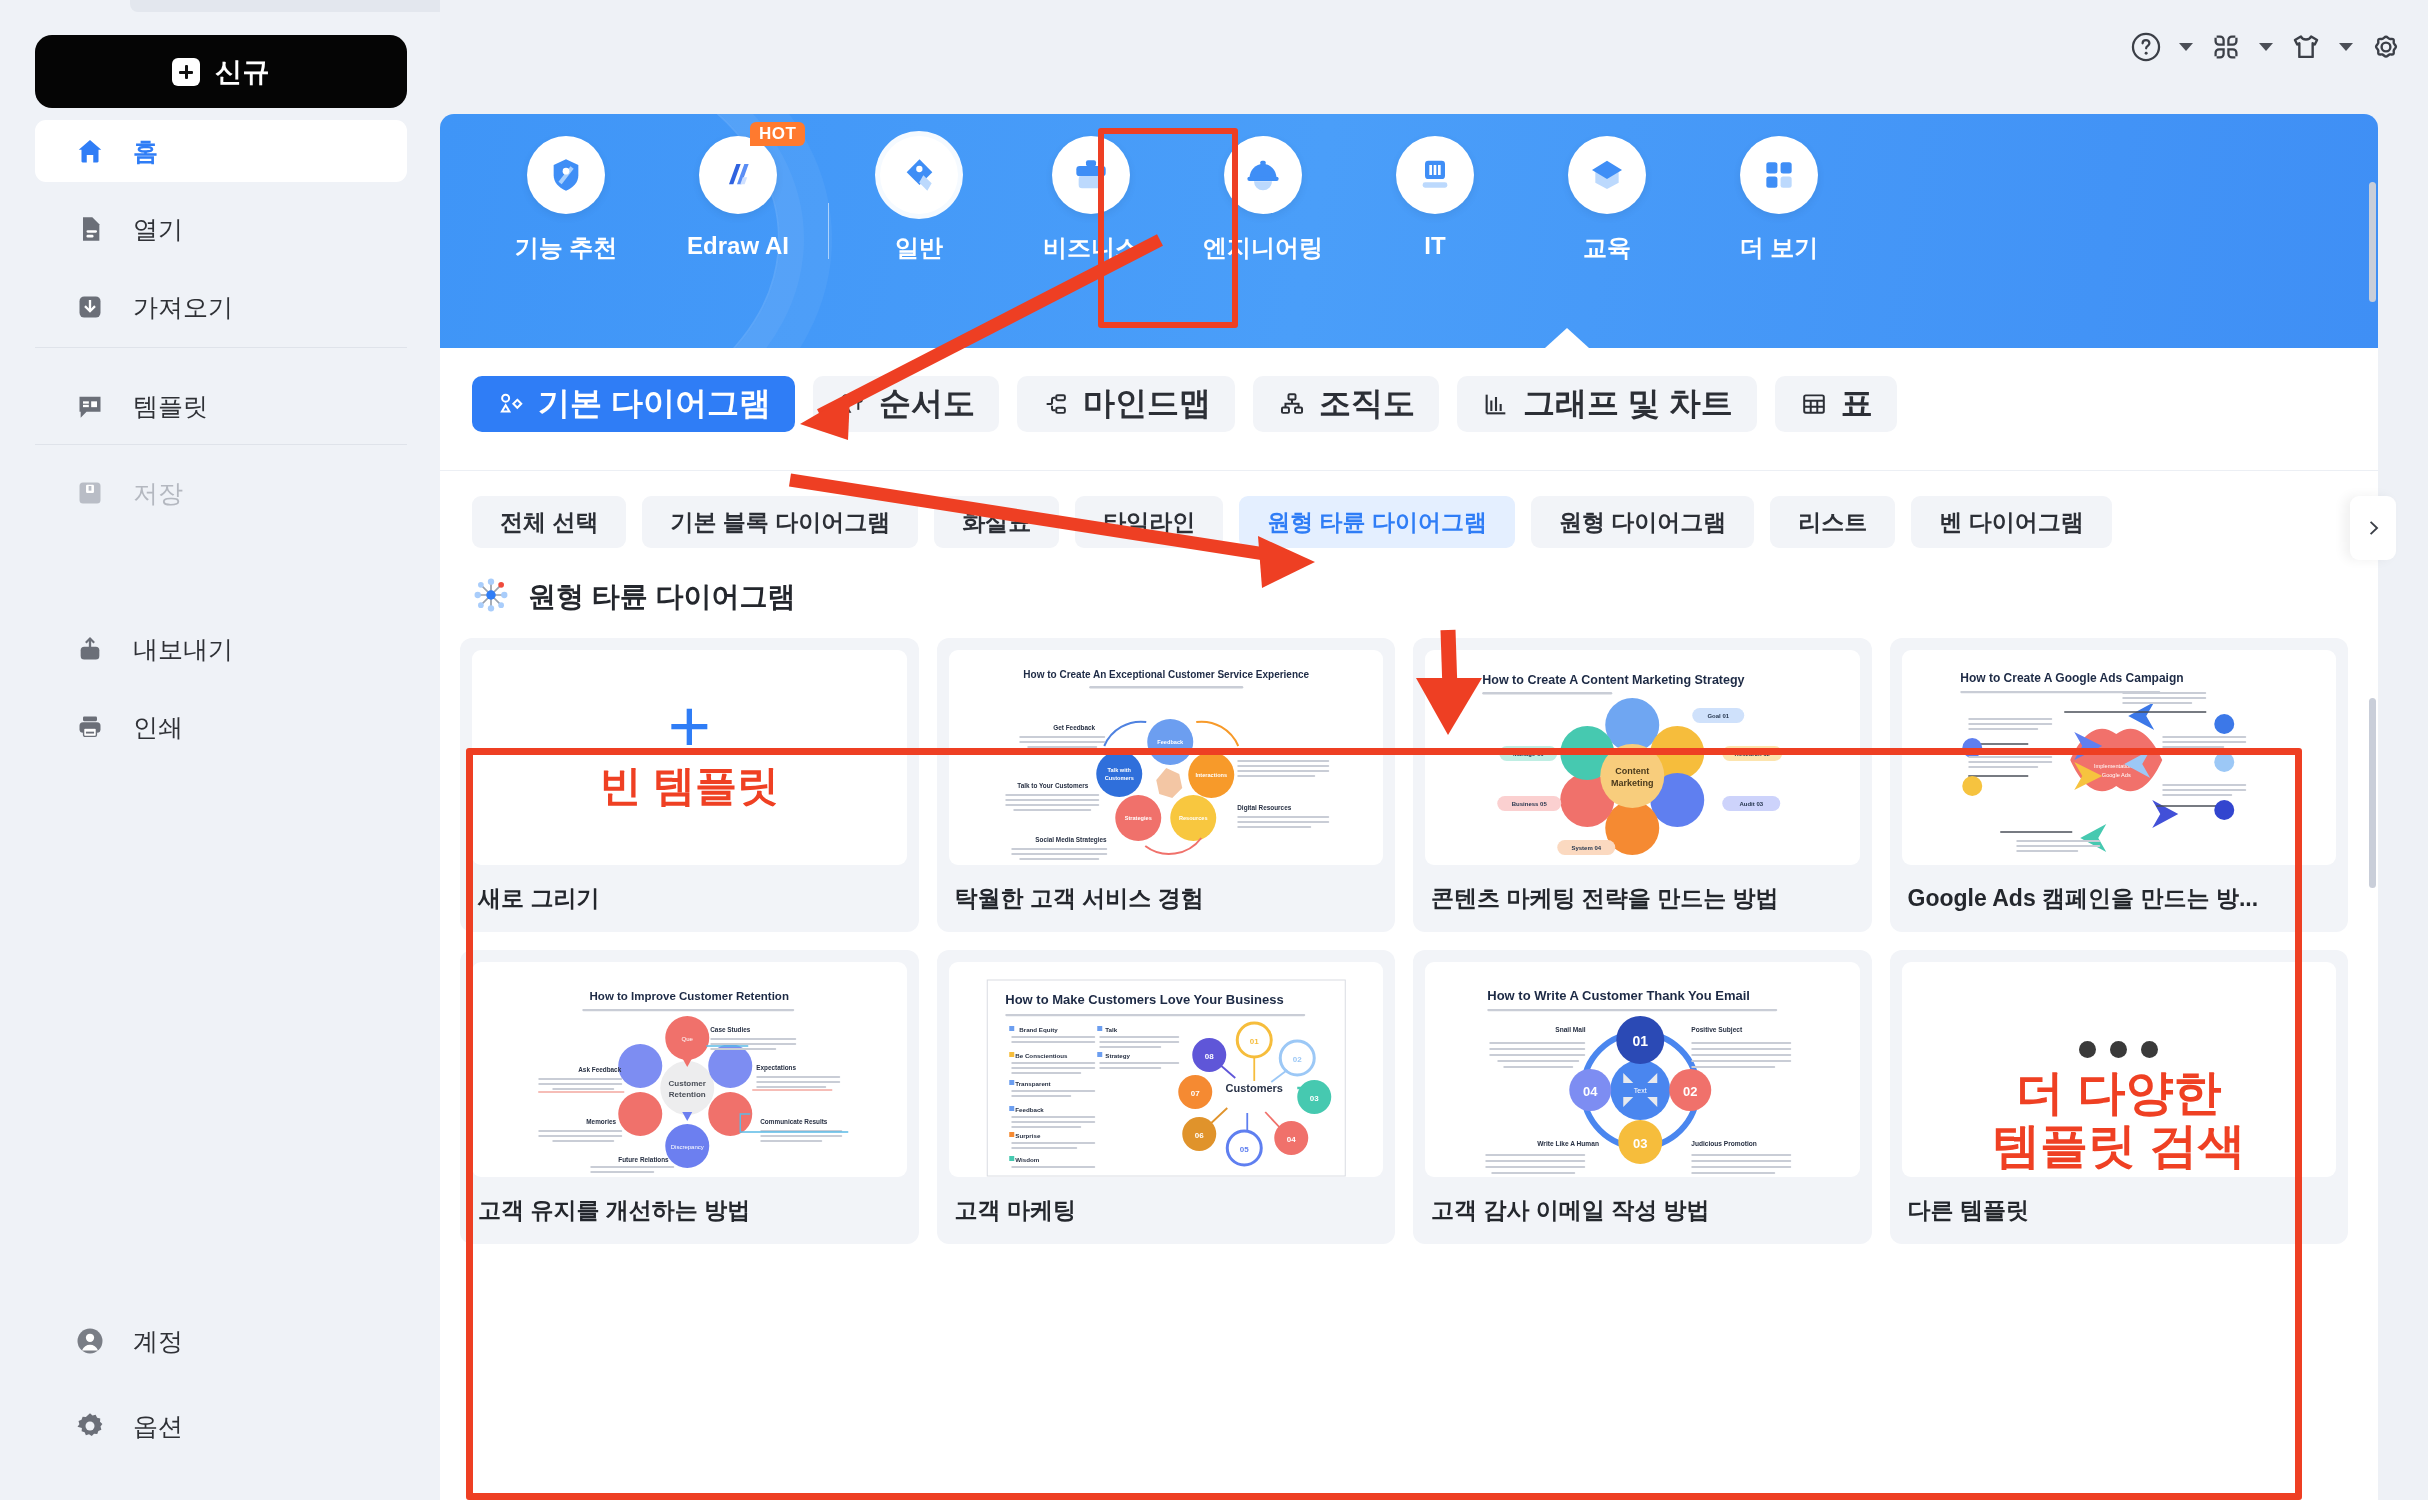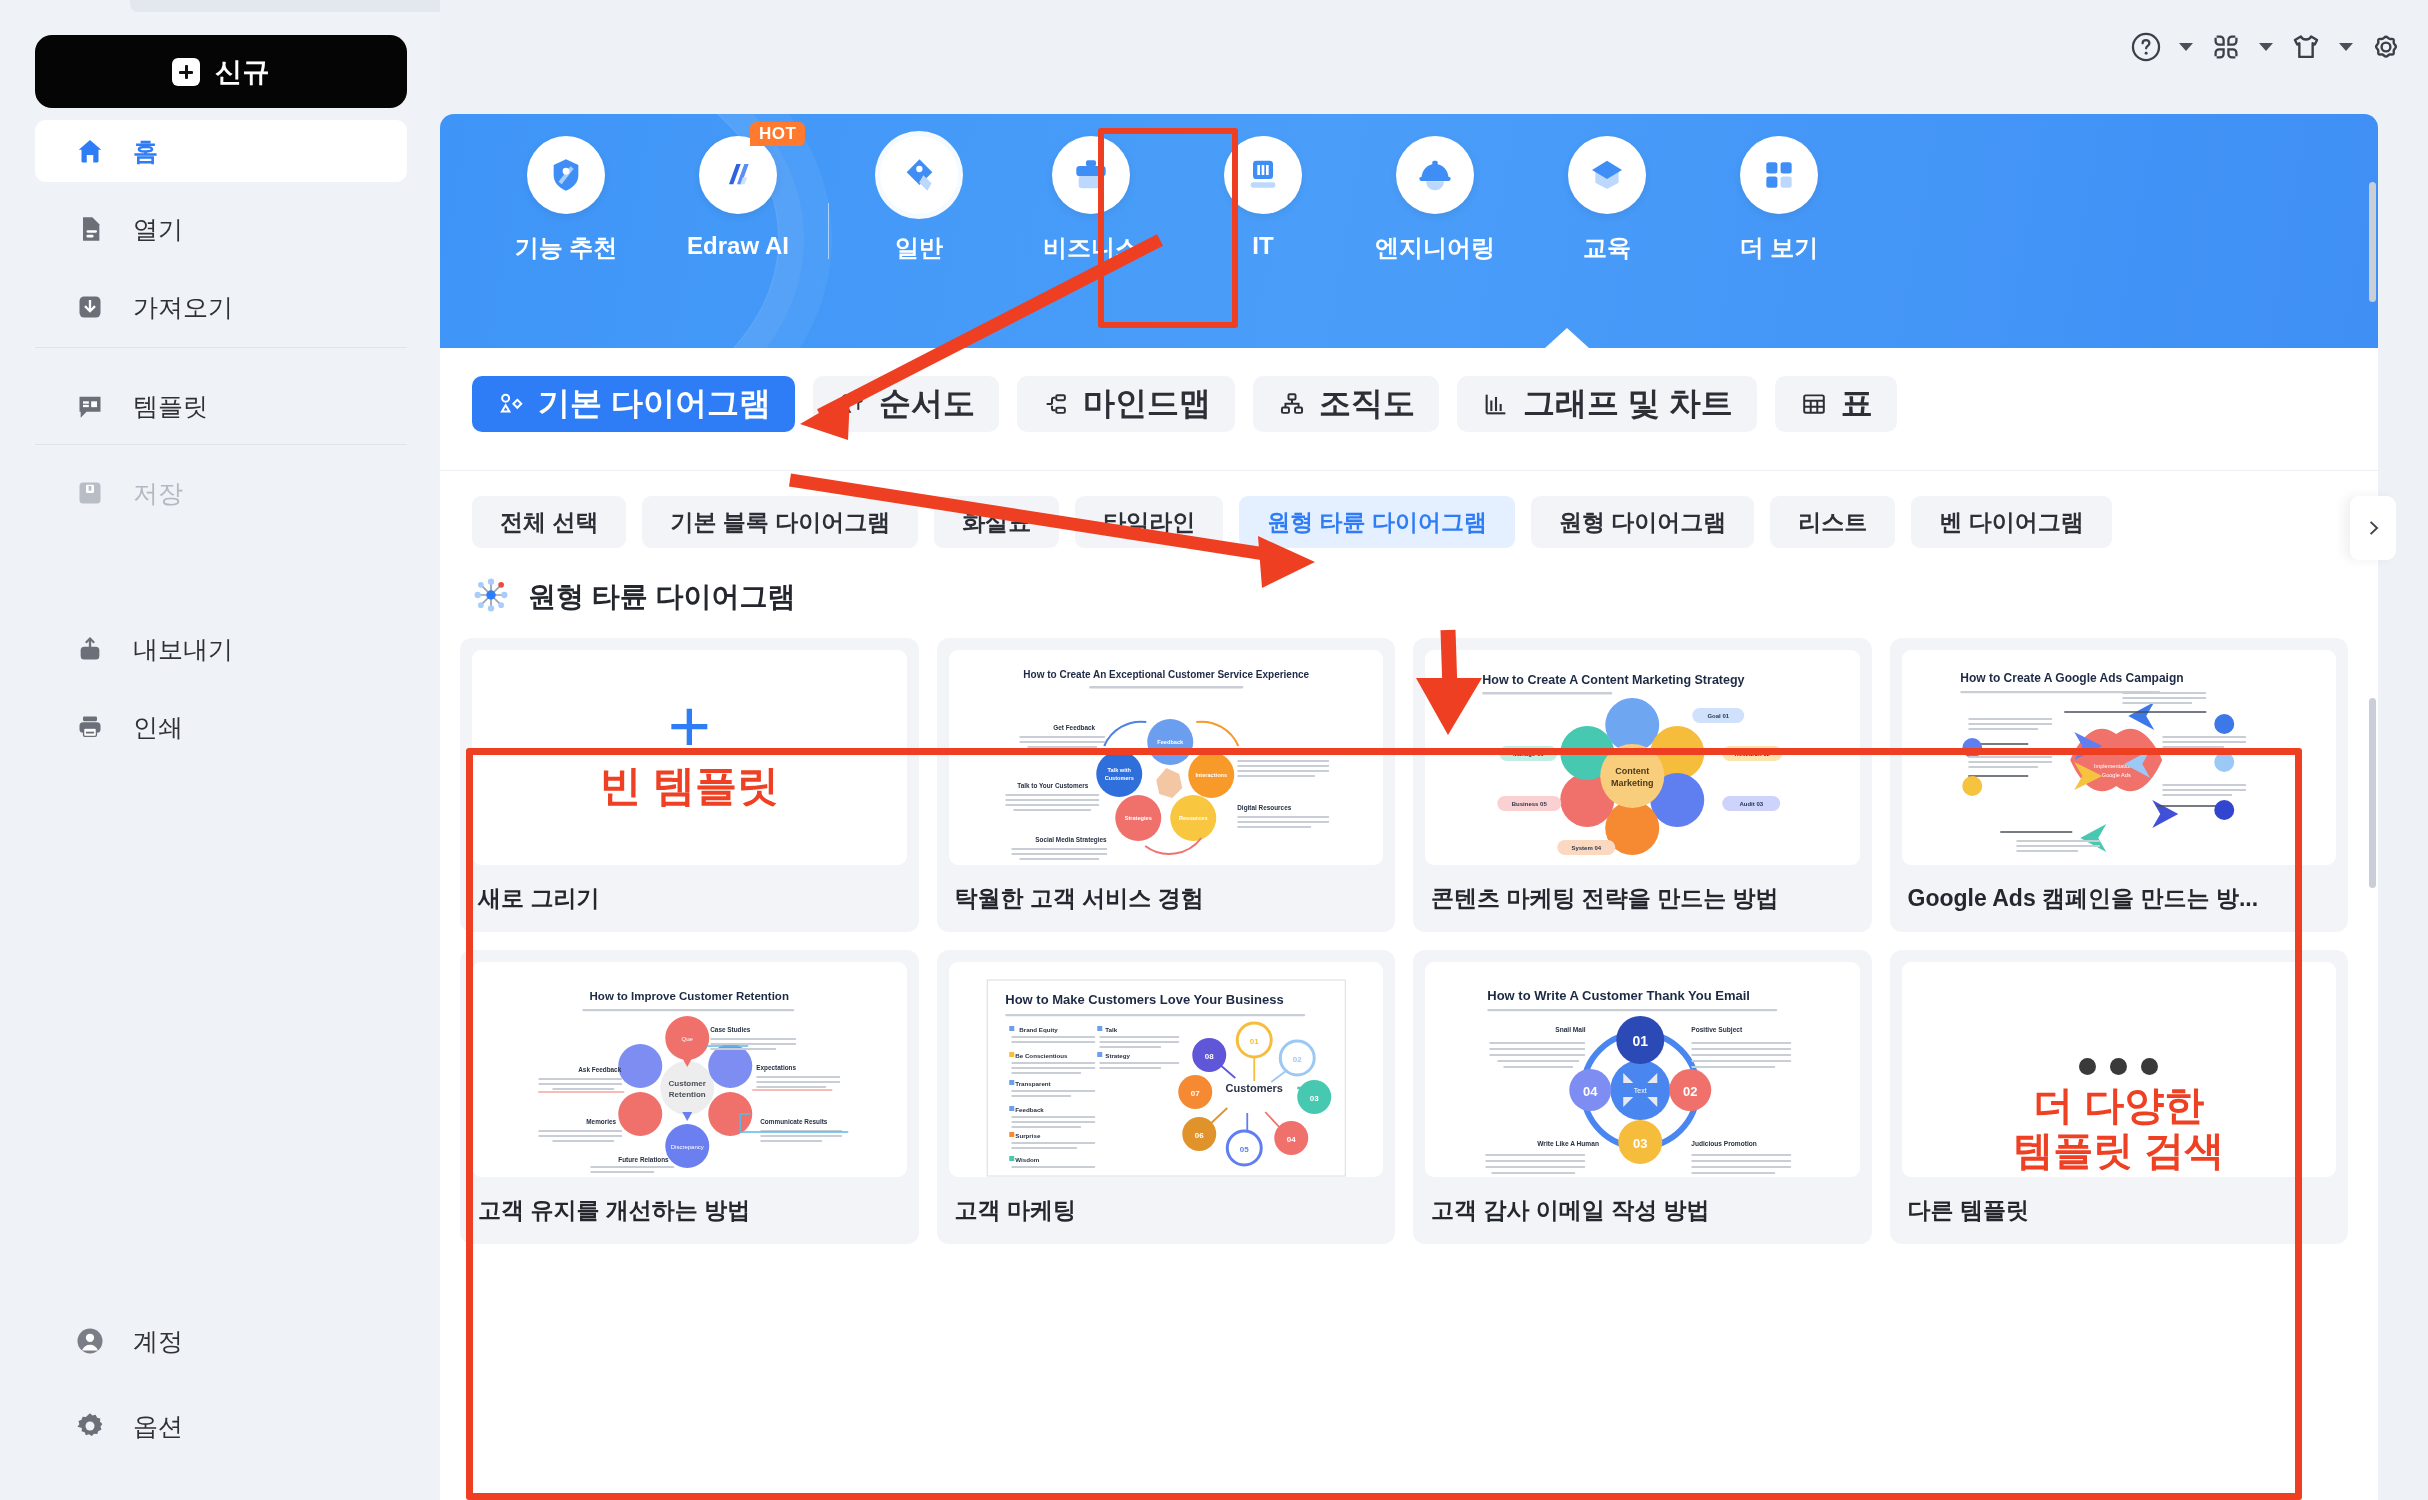--- a/index.html
+++ b/index.html
@@ -151,21 +151,21 @@
     display:flex; align-items:center; justify-content:center; position:relative;
   }
   .card .cname {
     font-size:23px; color:#24272d; font-weight:600;
     padding: 18px 6px 18px 6px; white-space:nowrap; overflow:hidden; text-overflow:ellipsis;
   }
   .blank-plus { font-size:74px; color:#2f7df6; line-height:.7; font-weight:300;}
   .blank-ko { font-size:42px; color:#ef4023; font-weight:800; margin-top:6px;}
   .more-dots { display:flex; gap:14px; justify-content:center; margin-bottom:8px;}
   .more-dots i { width:17px;height:17px;background:#3a3a3a;border-radius:50%;display:block;}
-  .more-ko { font-size:40px; color:#ef4023; font-weight:800; text-align:center; line-height:1.12;}
+  .more-ko { font-size:48px; color:#ef4023; font-weight:800; text-align:center; line-height:1.12;}
 
   
   .ann { position:absolute; pointer-events:none; }
   .ann-box { border:6px solid #ee3f23; border-radius:3px; }
   svg.ann-svg { position:absolute; left:0; top:0; width:2428px; height:1500px; pointer-events:none; }
 
   .main-scrollbar {
     position:absolute; right:2px; top:350px; width:7px; height:190px;
     background:#c9ced9; border-radius:4px;
   }
@@ -366,40 +366,40 @@
                 <rect x="3.2" y="6.6" width="17.6" height="6.2" rx="2" fill="#3f8ef6"></rect>
                 <rect x="4.6" y="12.6" width="14.8" height="7.4" rx="2" fill="#bcd9fd"></rect>
               </svg>
           </div>
           <div class="clbl">비즈니스</div>
         </div>
 
         <div class="cat">
           <div class="bubble">
             <svg width="40" height="40" viewBox="0 0 24 24">
+                <path fill="#3f8ef6" d="M4 13.4a8 8 0 0 1 16 0z"></path>
+                <rect x="10.4" y="3.4" width="3.2" height="5" rx="1" fill="#3f8ef6"></rect>
+                <rect x="2.6" y="13" width="18.8" height="2.6" rx="1.3" fill="#3f8ef6"></rect>
+                <path fill="#bcd9fd" d="M6.6 15.8h10.8a5.4 5.4 0 0 1-10.8 0z"></path>
+              </svg>
+          </div>
+          <div class="clbl">엔지니어링</div>
+        </div>
+
+        <div class="cat">
+          <div class="bubble">
+            <svg width="40" height="40" viewBox="0 0 24 24">
                 <rect x="6" y="3.4" width="12" height="11" rx="2" fill="#3f8ef6"></rect>
                 <rect x="8.6" y="6" width="1.6" height="6" fill="#fff"></rect>
                 <rect x="11.2" y="6" width="1.6" height="6" fill="#fff"></rect>
                 <rect x="13.8" y="6" width="1.6" height="6" fill="#fff"></rect>
                 <rect x="4.6" y="16.4" width="14.8" height="3.2" rx="1.4" fill="#bcd9fd"></rect>
               </svg>
           </div>
           <div class="clbl">IT</div>
-        </div>
-
-        <div class="cat">
-          <div class="bubble">
-            <svg width="40" height="40" viewBox="0 0 24 24">
-                <path fill="#3f8ef6" d="M4 13.4a8 8 0 0 1 16 0z"></path>
-                <rect x="10.4" y="3.4" width="3.2" height="5" rx="1" fill="#3f8ef6"></rect>
-                <rect x="2.6" y="13" width="18.8" height="2.6" rx="1.3" fill="#3f8ef6"></rect>
-                <path fill="#bcd9fd" d="M6.6 15.8h10.8a5.4 5.4 0 0 1-10.8 0z"></path>
-              </svg>
-          </div>
-          <div class="clbl">엔지니어링</div>
         </div>
 
         <div class="cat">
           <div class="bubble">
             <svg width="40" height="40" viewBox="0 0 24 24">
                 <path fill="#bcd9fd" d="M5 10.4 12 7l7 3.4v6.2l-7 3.8-7-3.8z"></path>
                 <path fill="#3f8ef6" d="M12 3.4 21 9l-9 5.4L3 9z"></path>
               </svg>
           </div>
           <div class="clbl">교육</div>

